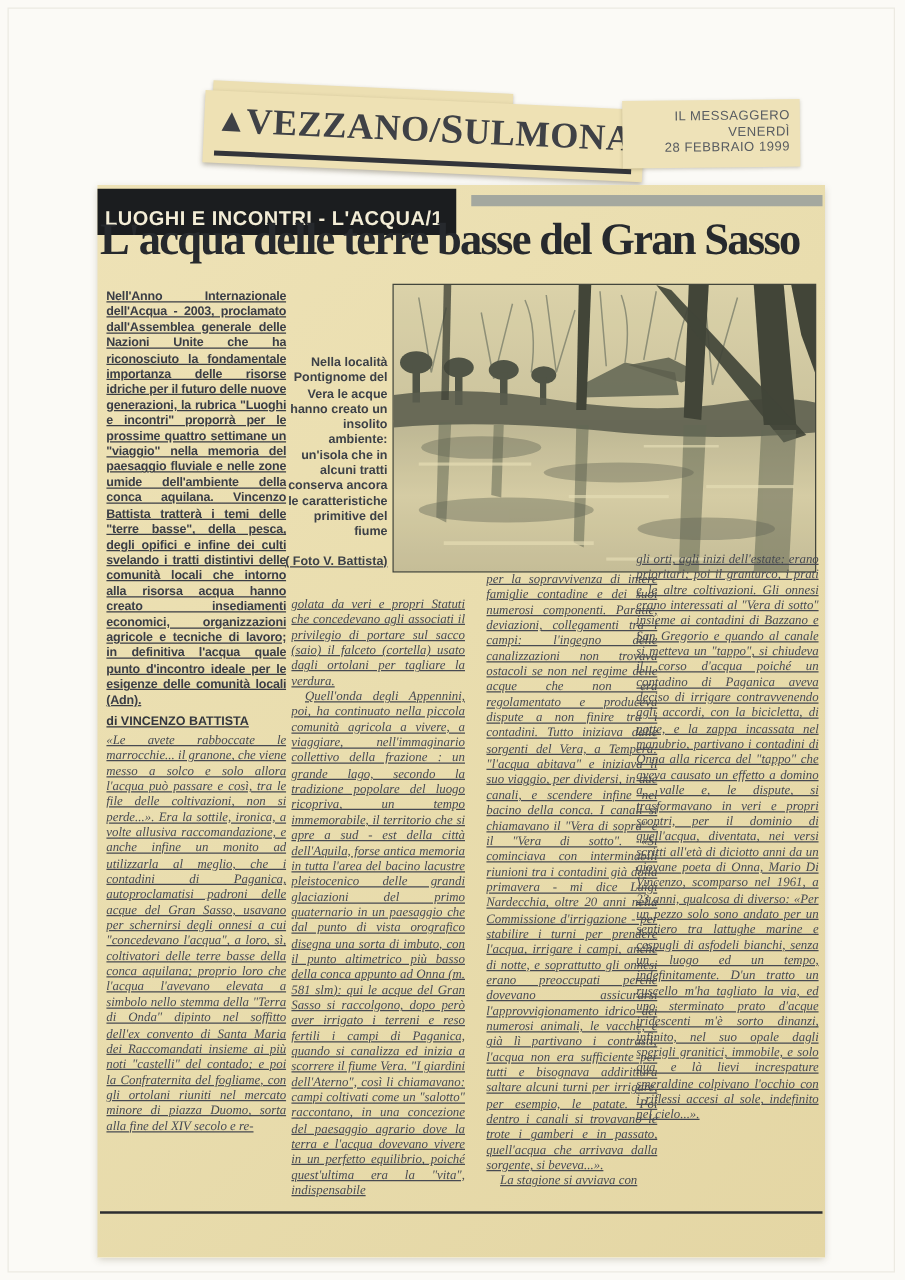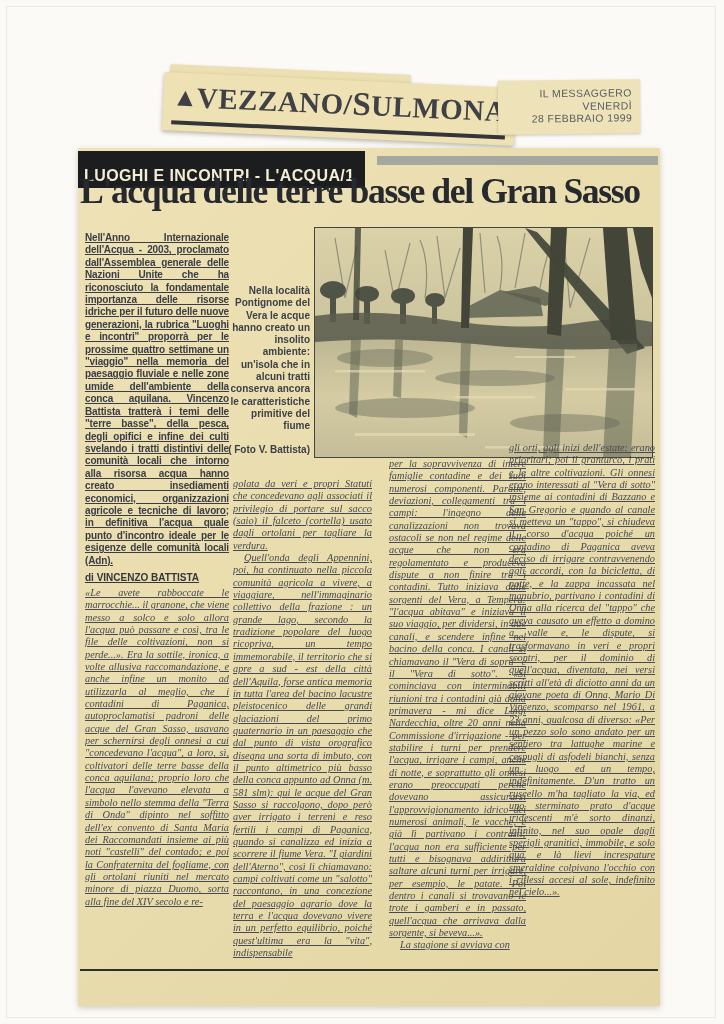--- a/index.html
+++ b/index.html
@@ -44,21 +44,21 @@
   .col{position:absolute;text-align:justify;color:#43464e;overflow:hidden;}
   .col p{margin:0;text-decoration:underline;}
   .col-1{left:7px;top:84px;width:144px;height:738px;}
   .lead{font-size:10px;line-height:12.4px;font-weight:bold;letter-spacing:-.15px;color:#3a3d45;}
   .byline{font-weight:bold;font-size:10px;margin:5px 0 4px 0 !important;color:#33363d;}
   .serif-it{font-family:"Liberation Serif",serif;font-style:italic;font-size:10.3px;line-height:12.35px;color:#474a52;}
   .indent{text-indent:11px;}
 
   .caption{position:absolute;left:147px;top:102px;width:85px;text-align:right;
     font-weight:bold;font-size:10px;line-height:12.3px;color:#3c4047;margin-top:35px;}
-  .credit{margin-top:11px;font-weight:bold;}
+  .credit{margin-top:11px;font-weight:bold;text-decoration:underline;}
 
   .photo{position:absolute;left:236px;top:79px;width:337px;height:229px;
     border:1px solid #43463c;background:#d6cda6;}
   .photo svg{display:block;}
 
   .col-2{left:155px;top:310px;width:139px;height:512px;margin-top:20px;}
   .col-3{left:311px;top:310px;width:137px;height:536px;}
   .col-4{left:431px;top:294px;width:146px;height:512px;}
 
   .bottom-rule{position:absolute;left:2px;top:821px;width:578px;height:2px;background:#2c2e30;}

